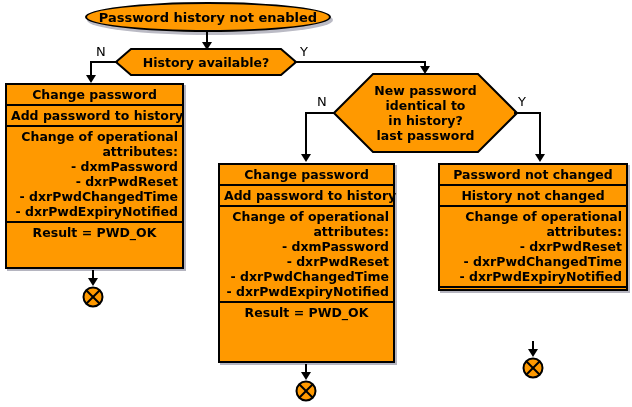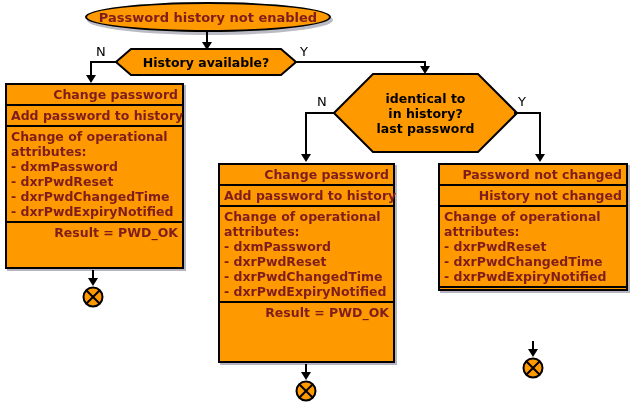--- a/index.html
+++ b/index.html
@@ -14,42 +14,42 @@
     position: relative;
     width: 632px;
     height: 407px;
     background: #ffffff;
     overflow: hidden;
   }
   
   .node {
     position: absolute;
     box-sizing: border-box;
-    color: #7f1d1d;
+    color: #000000;
     font-weight: bold;
   }
   .proc {
     border: 2px solid #000000;
     background: #FF9900;
     box-shadow: 2px 2px 0 rgba(120,120,140,0.55);
   }
   .row {
     box-sizing: border-box;
     border-bottom: 2px solid #000000;
     padding: 2px 4px;
     font-size: 12.5px;
     line-height: 15px;
-    text-align: right;
+    text-align: center;
     white-space: nowrap;
   }
   .row:last-child {
     border-bottom: none;
   }
   .row.left {
-    text-align: left;
+    text-align: right;
     white-space: normal;
   }
   .row .ln {
     display: block;
   }
   
   .ellipse {
     border: 2px solid #000000;
     background: #FF9900;
     border-radius: 50%;
@@ -144,20 +144,21 @@
   <span class="branch-label" style="left:300px; top:44px;">Y</span>
   <div class="ln-h" style="left:294px; top:61px; width:132px;"></div>
   <div class="ln-v" style="left:424px; top:61px; height:9px;"></div>
   <div class="arrowhead" style="left:420px; top:66px;"></div>
 
   <div class="hexwrap" style="left:333px; top:73px; width:185px; height:80px;">
     <svg class="hex" viewBox="0 0 185 80" preserveAspectRatio="none">
       <polygon points="40,1 145,1 184,40 145,79 40,79 1,40" fill="#FF9900" stroke="#000000" stroke-width="2"></polygon>
     </svg>
     <div class="hexlabel">
+      <span>New password</span>
       <span>identical to</span>
       <span>in history?</span>
       <span>last password</span>
     </div>
   </div>
 
   <span class="branch-label" style="left:317px; top:94px;">N</span>
   <div class="ln-h" style="left:305px; top:112px; width:30px;"></div>
   <div class="ln-v" style="left:305px; top:112px; height:44px;"></div>
   <div class="arrowhead" style="left:301px; top:154px;"></div>

